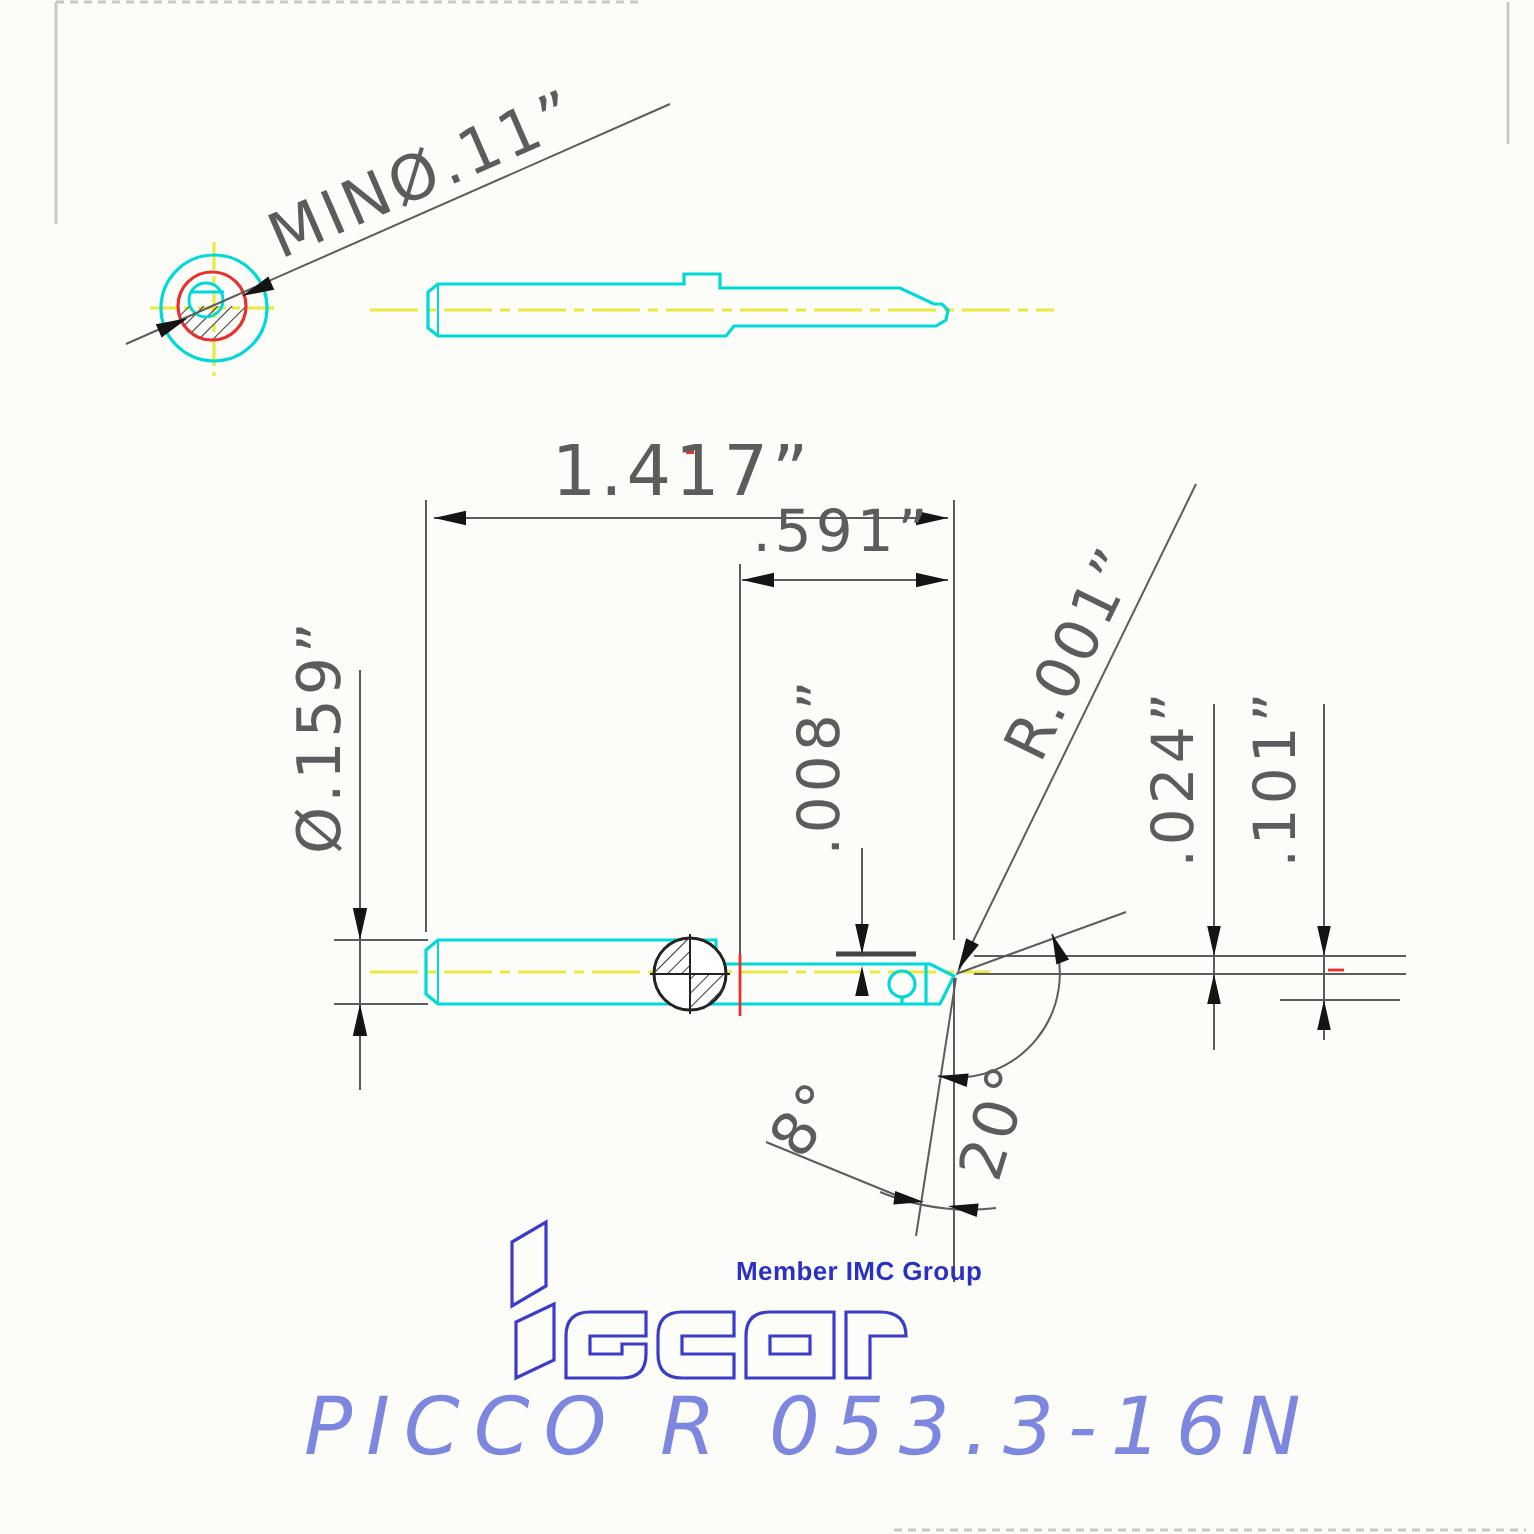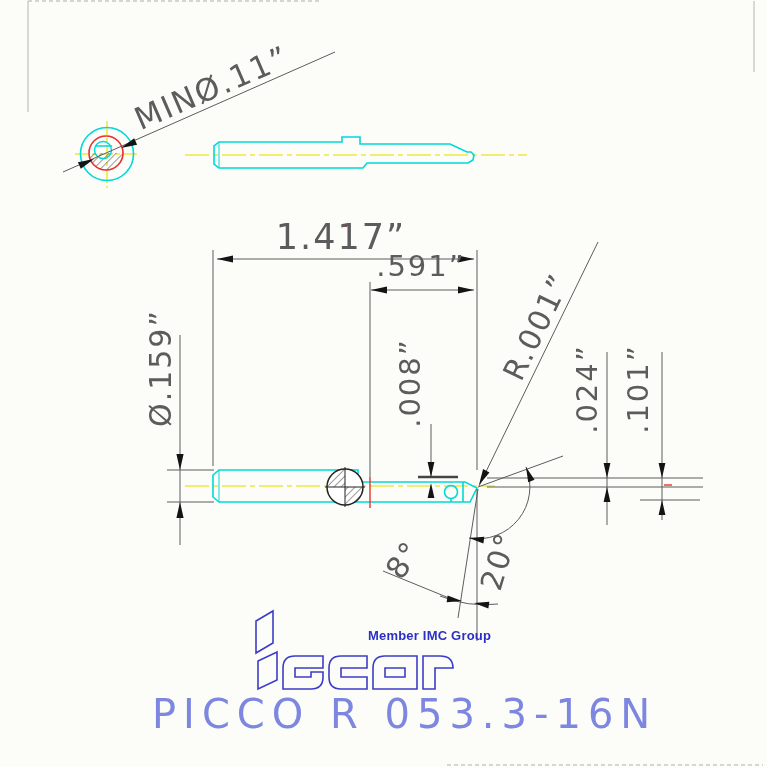--- a/index.html
+++ b/index.html
@@ -181,15 +181,15 @@
   <div class="dim-text" style="left:587px;top:389px;font-size:29px;transform:translate(-50%,-50%) rotate(-90deg);">.024”</div>
 
   <div class="dim-text" style="left:638px;top:389px;font-size:29px;transform:translate(-50%,-50%) rotate(-90deg);">.101”</div>
 
   <div class="dim-text" style="left:499px;top:561px;font-size:30px;transform:translate(-50%,-50%) rotate(-73deg);">20°</div>
 
   <div class="dim-text" style="left:404px;top:560px;font-size:30px;transform:translate(-50%,-50%) rotate(-55deg);">8°</div>
 
   <div class="blue-bold" style="left:324px;top:628px;padding-left:44px;">Member IMC Group</div>
 
-  <div class="product-text" style="left:152px;top:694px;">PICCO R 053.3-16N</div>
+  <div class="product-text" style="left:152px;top:694px;font-style:italic;">PICCO R 053.3-16N</div>
 
 </div>
 
 </body></html>

